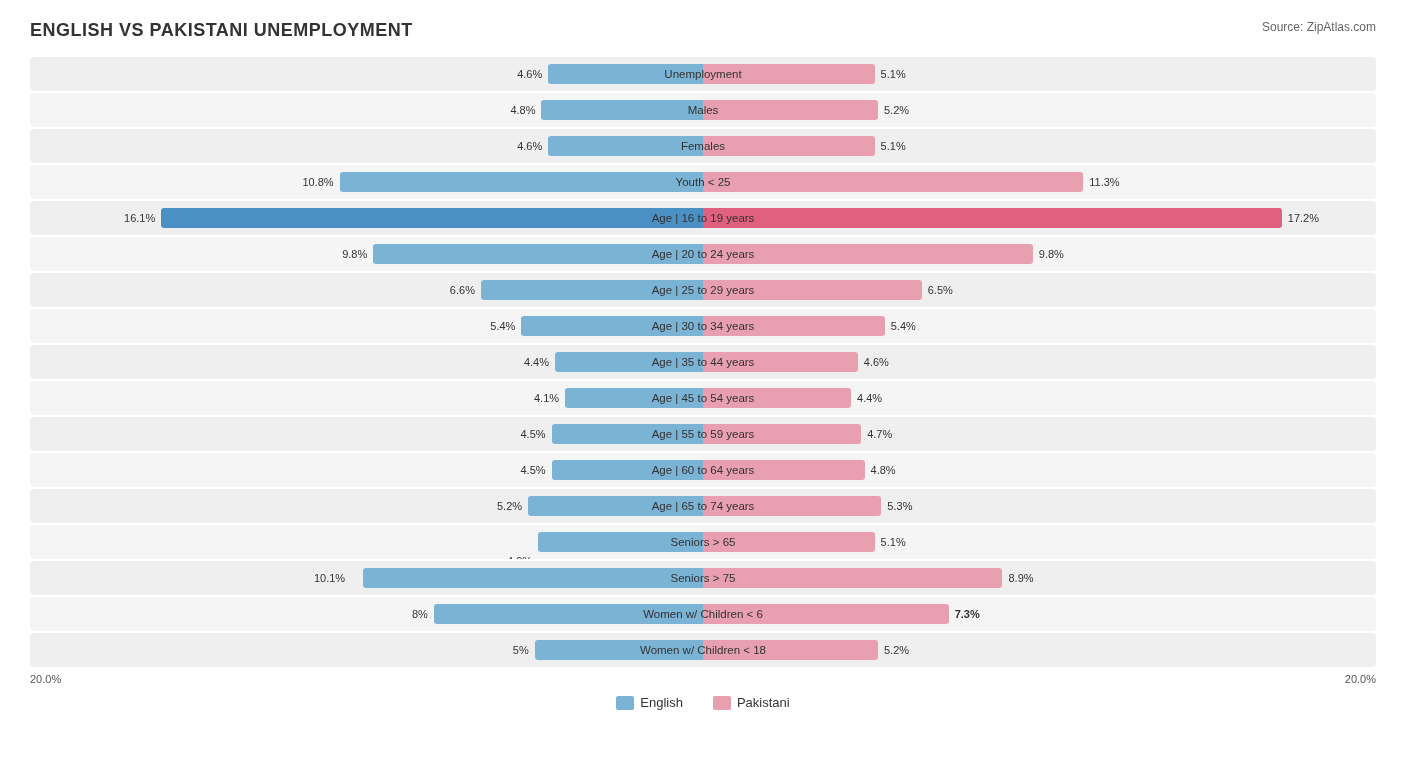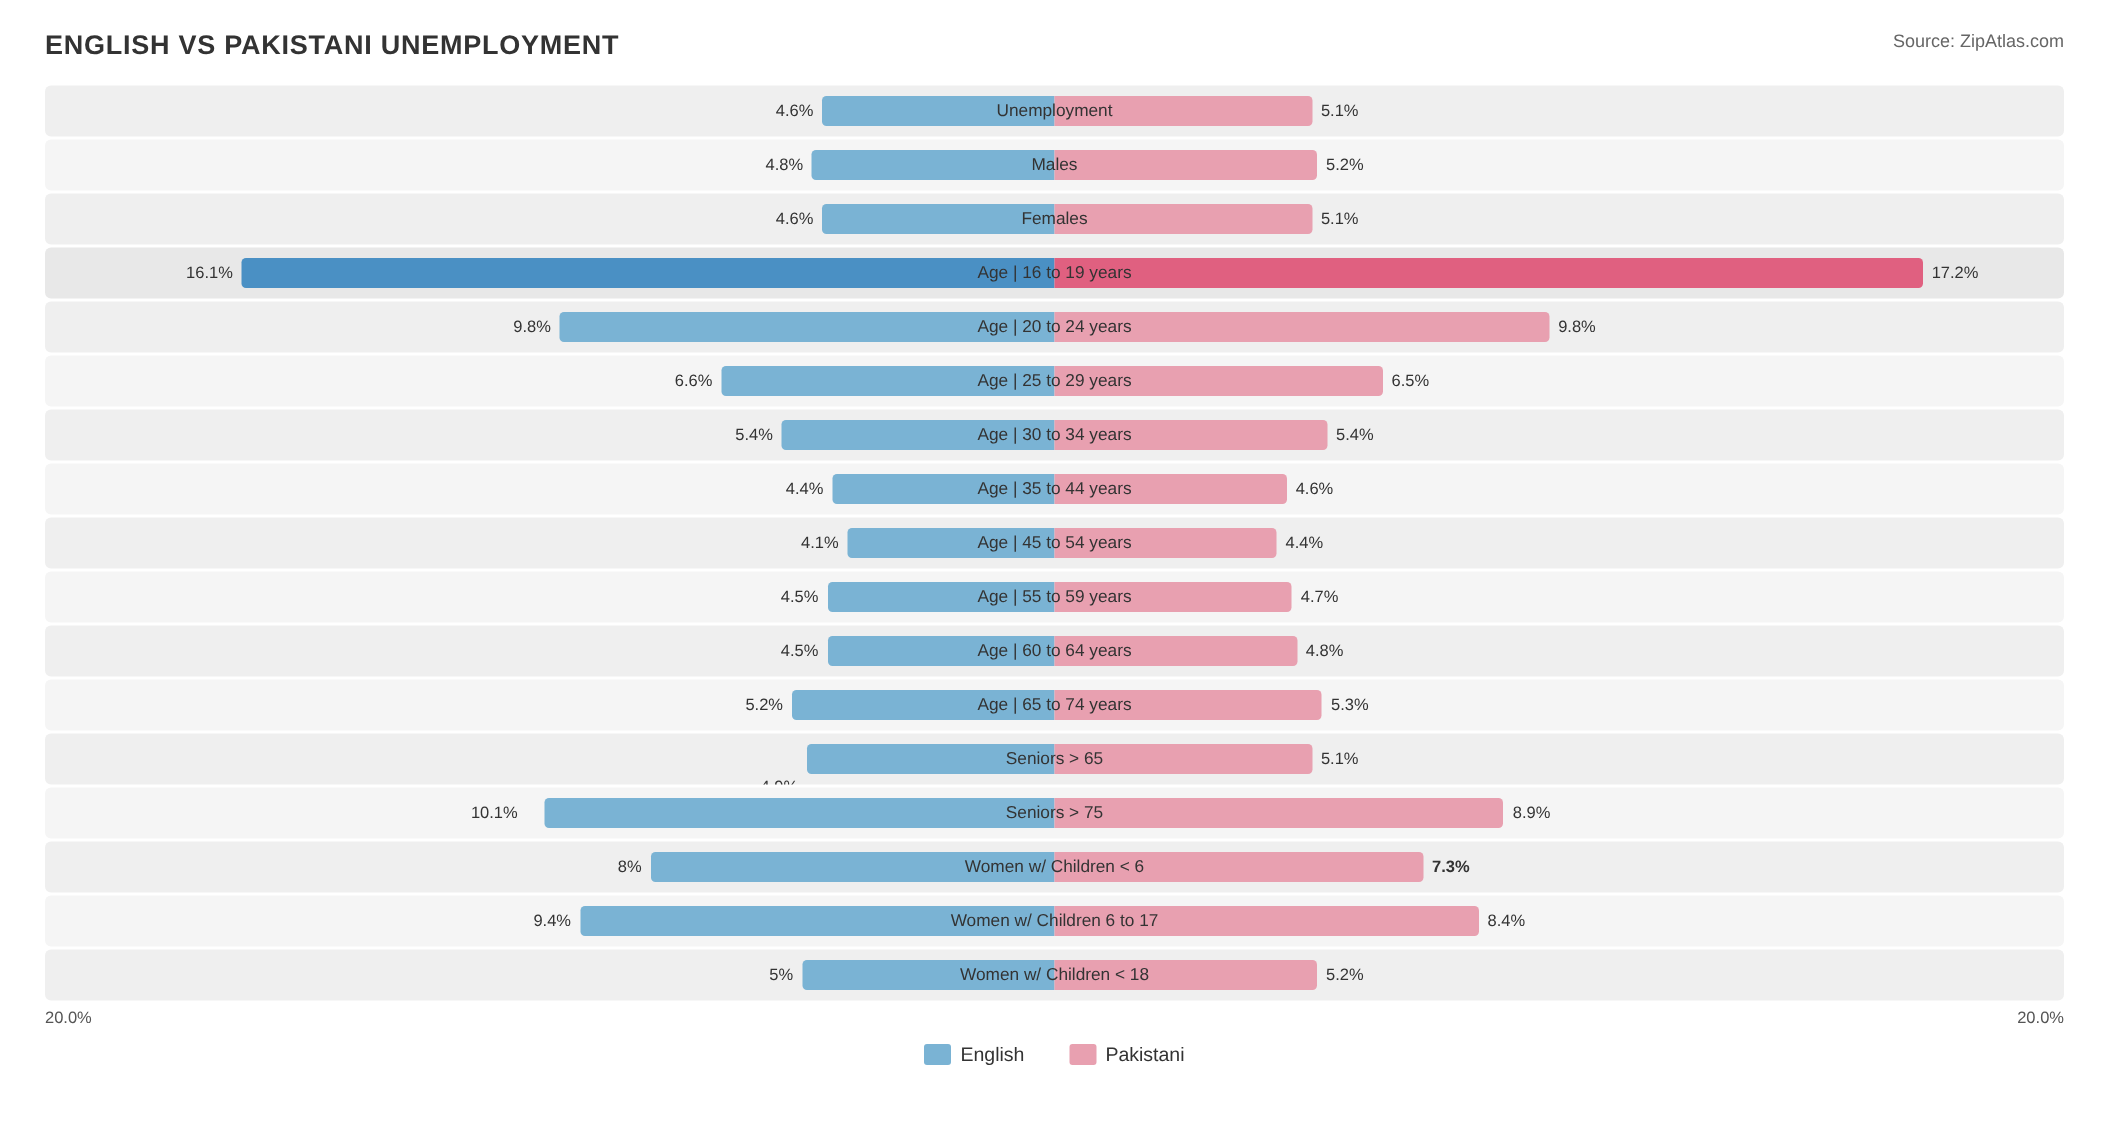--- a/index.html
+++ b/index.html
@@ -198,20 +198,39 @@
       <div class="right-section" style="position:relative;">
         <div class="bar-pink" style="width:25.5%; height:20px; border-radius:0 3px 3px 0; position:absolute; left:0; top:50%; transform:translateY(-50%);">
         </div>
         <span style="position:absolute; left:25.5%; margin-left:4px; font-size:11px; color:#333; white-space:nowrap; transform:translateX(2px);">
           5.1%
         </span>
       </div>
       <span class="center-label">Females</span>
     </div>
   </div>
+      <div class="row">
+    <div class="row-inner">
+      <div class="left-section" style="position:relative;">
+        <div class="bar-blue" style="width:54%; height:20px; border-radius:3px 0 0 3px; position:absolute; right:0; top:50%; transform:translateY(-50%);">
+        </div>
+        <span style="position:absolute; right:54%; margin-right:4px; font-size:11px; color:#333; white-space:nowrap; transform:translateX(-2px);">
+          10.8%
+        </span>
+      </div>
+      <div class="right-section" style="position:relative;">
+        <div class="bar-pink" style="width:56.50000000000001%; height:20px; border-radius:0 3px 3px 0; position:absolute; left:0; top:50%; transform:translateY(-50%);">
+        </div>
+        <span style="position:absolute; left:56.50000000000001%; margin-left:4px; font-size:11px; color:#333; white-space:nowrap; transform:translateX(2px);">
+          11.3%
+        </span>
+      </div>
+      <span class="center-label">Youth &lt; 25</span>
+    </div>
+  </div>
       <div class="row highlighted-row">
     <div class="row-inner">
       <div class="left-section" style="position:relative;">
         <div class="bar-blue bar-blue-highlight" style="width:80.5%; height:20px; border-radius:3px 0 0 3px; position:absolute; right:0; top:50%; transform:translateY(-50%);">
         </div>
         <span style="position:absolute; right:80.5%; margin-right:4px; font-size:11px; color:#333; white-space:nowrap; transform:translateX(-2px);">
           16.1%
         </span>
       </div>
       <div class="right-section" style="position:relative;">
@@ -424,39 +443,20 @@
         </span>
       </div>
       <div class="right-section" style="position:relative;font-weight:bold;">
         <div class="bar-pink" style="width:36.5%; height:20px; border-radius:0 3px 3px 0; position:absolute; left:0; top:50%; transform:translateY(-50%);">
         </div>
         <span style="position:absolute; left:36.5%; margin-left:4px; font-size:11px; color:#333; white-space:nowrap; transform:translateX(2px);">
           7.3%
         </span>
       </div>
       <span class="center-label">Women w/ Children &lt; 6</span>
-    </div>
-  </div>
-      <div class="row">
-    <div class="row-inner">
-      <div class="left-section" style="position:relative;">
-        <div class="bar-blue" style="width:47%; height:20px; border-radius:3px 0 0 3px; position:absolute; right:0; top:50%; transform:translateY(-50%);">
-        </div>
-        <span style="position:absolute; right:47%; margin-right:4px; font-size:11px; color:#333; white-space:nowrap; transform:translateX(-2px);">
-          9.4%
-        </span>
-      </div>
-      <div class="right-section" style="position:relative;">
-        <div class="bar-pink" style="width:42.00000000000001%; height:20px; border-radius:0 3px 3px 0; position:absolute; left:0; top:50%; transform:translateY(-50%);">
-        </div>
-        <span style="position:absolute; left:42.00000000000001%; margin-left:4px; font-size:11px; color:#333; white-space:nowrap; transform:translateX(2px);">
-          8.4%
-        </span>
-      </div>
-      <span class="center-label">Women w/ Children 6 to 17</span>
     </div>
   </div>
       <div class="row">
     <div class="row-inner">
       <div class="left-section" style="position:relative;">
         <div class="bar-blue" style="width:25%; height:20px; border-radius:3px 0 0 3px; position:absolute; right:0; top:50%; transform:translateY(-50%);">
         </div>
         <span style="position:absolute; right:25%; margin-right:4px; font-size:11px; color:#333; white-space:nowrap; transform:translateX(-2px);">
           5%
         </span>

